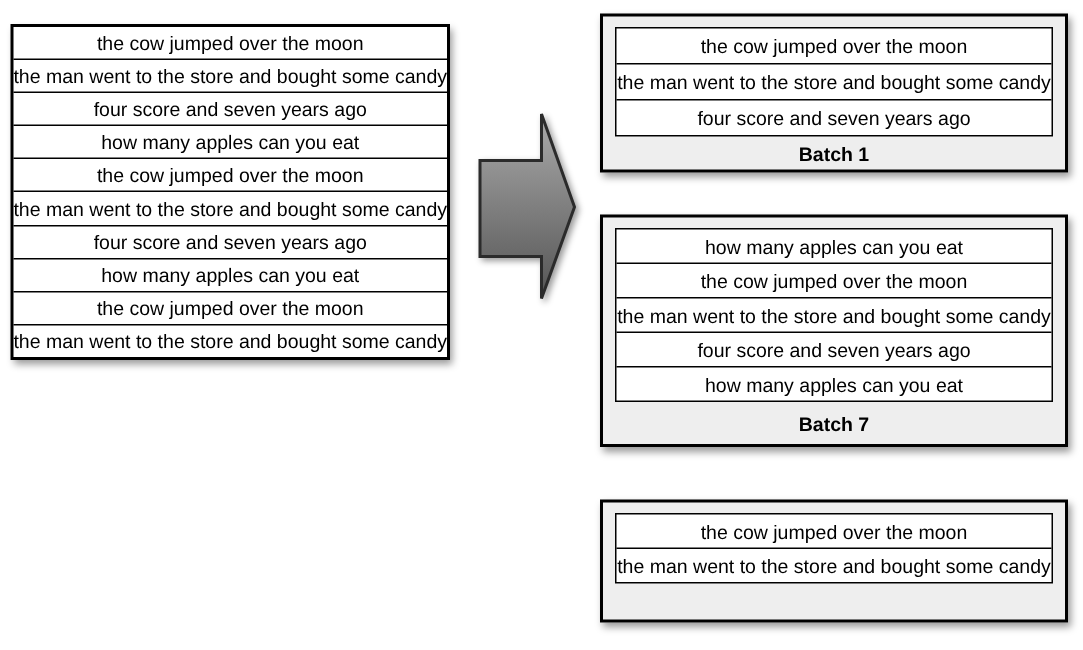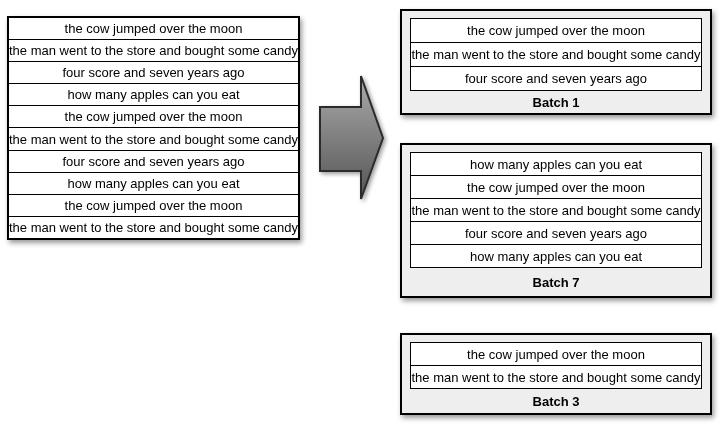--- a/index.html
+++ b/index.html
@@ -140,16 +140,15 @@
       <div class="row">how many apples can you eat</div>
     </div>
     <div class="batch-label">Batch 7</div>
   </div>
 
   <div class="batch batch-3">
     <div class="inner-table">
       <div class="row">the cow jumped over the moon</div>
       <div class="row">the man went to the store and bought some candy</div>
     </div>
-    <div class="batch-label">Batch 3</div>
   </div>
 
 </div>
 
 </body></html>

